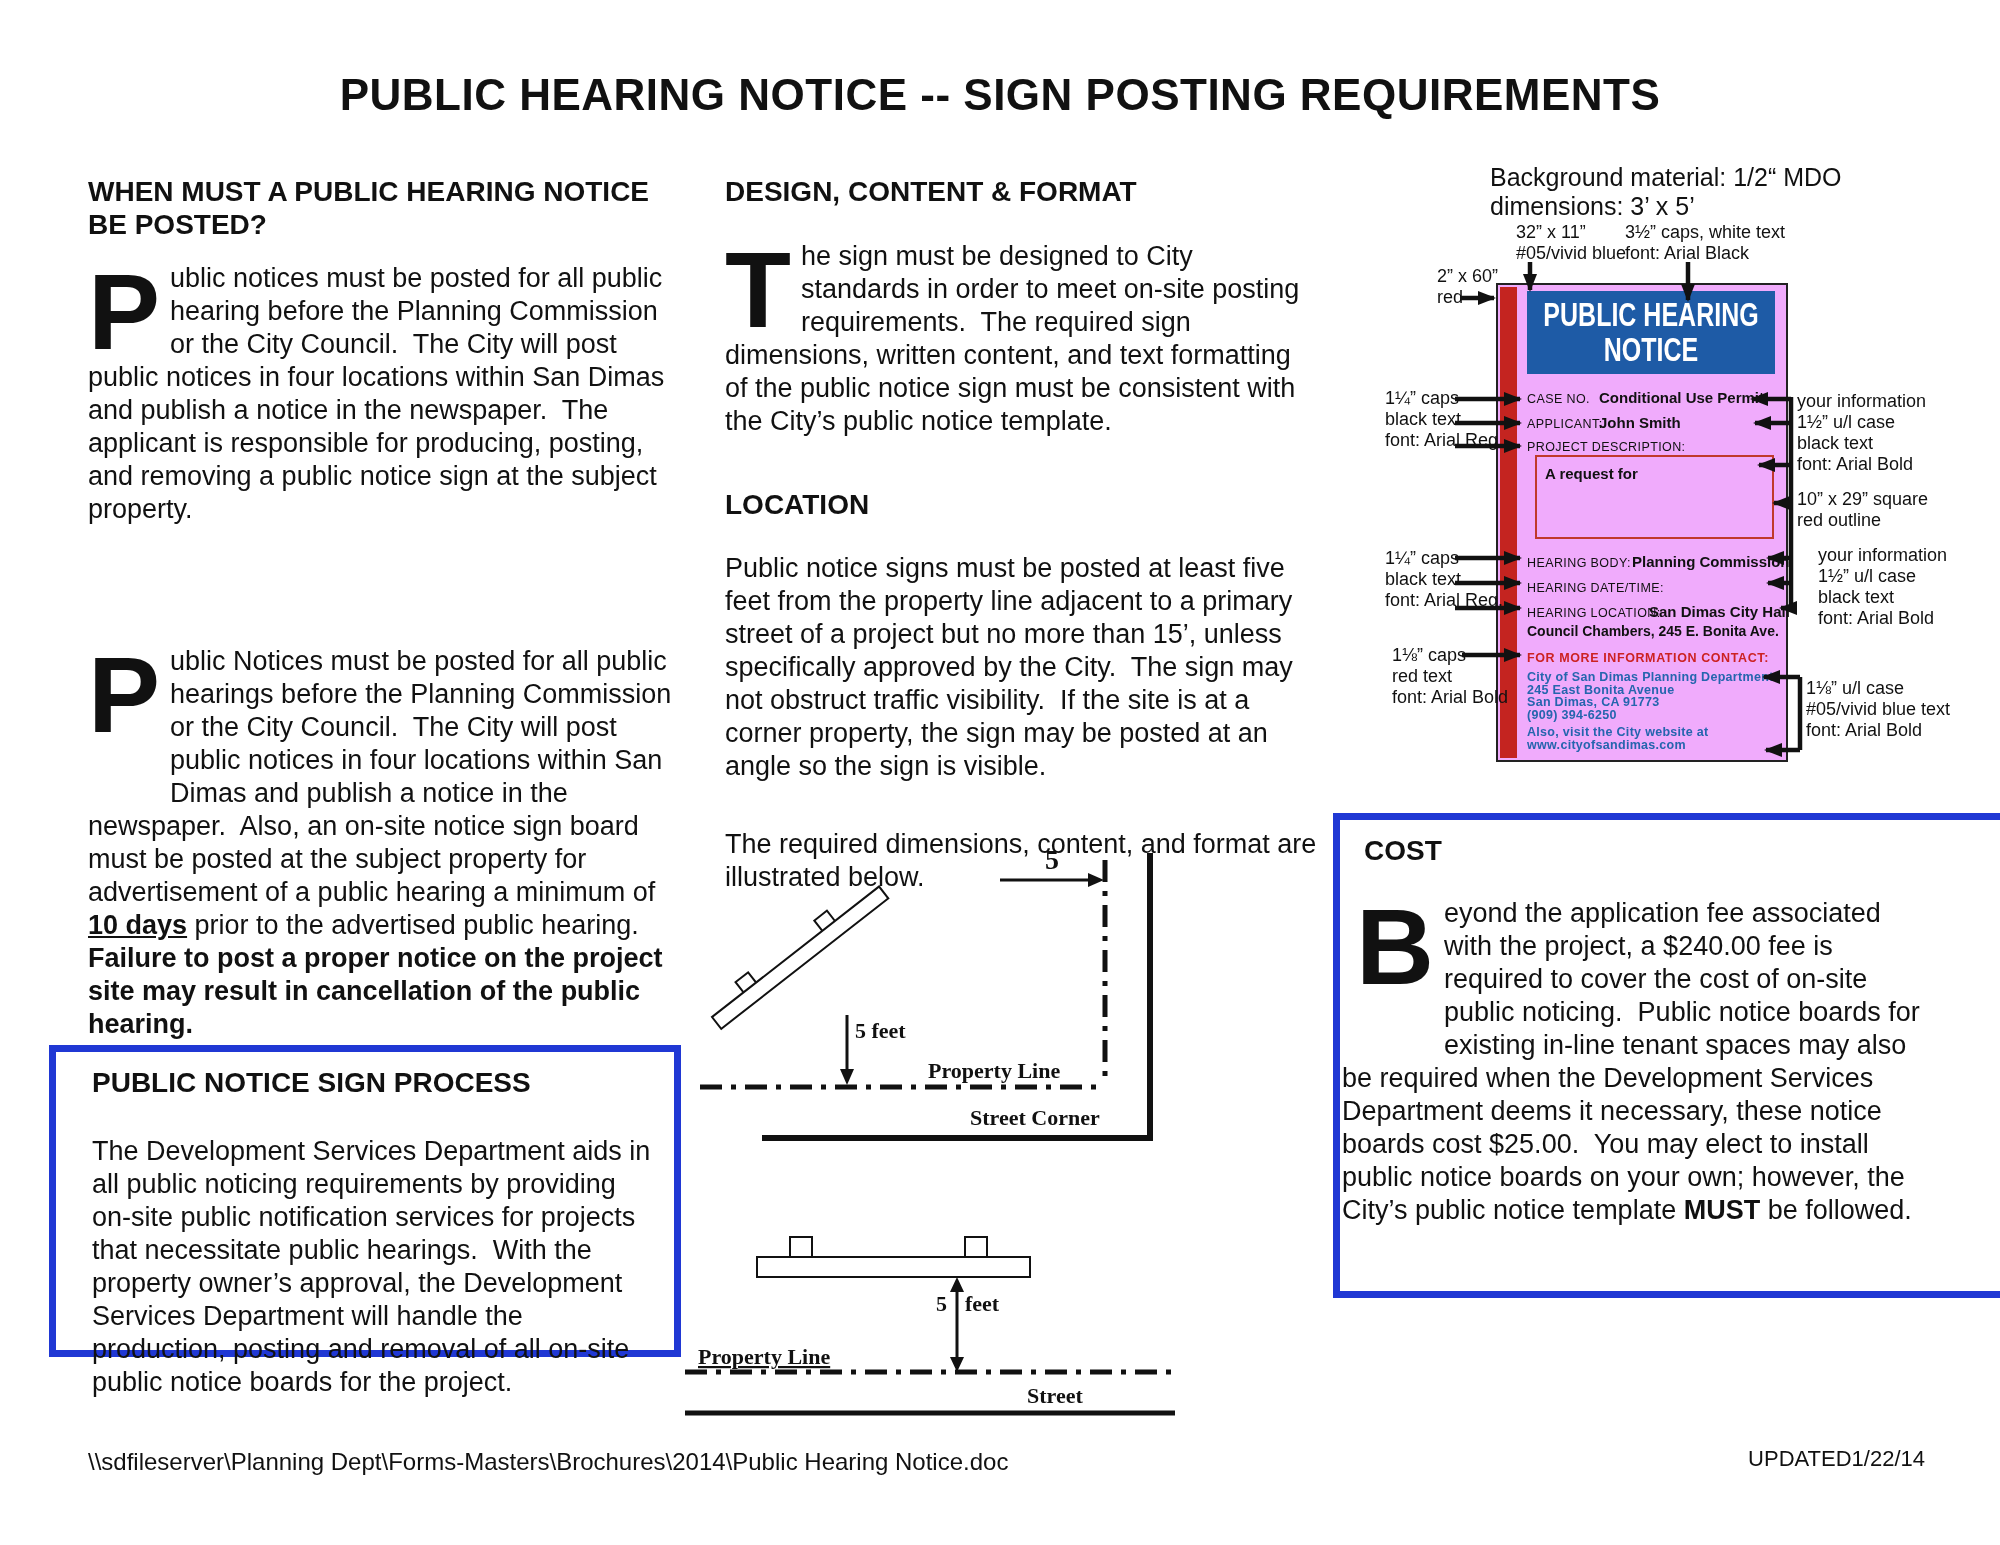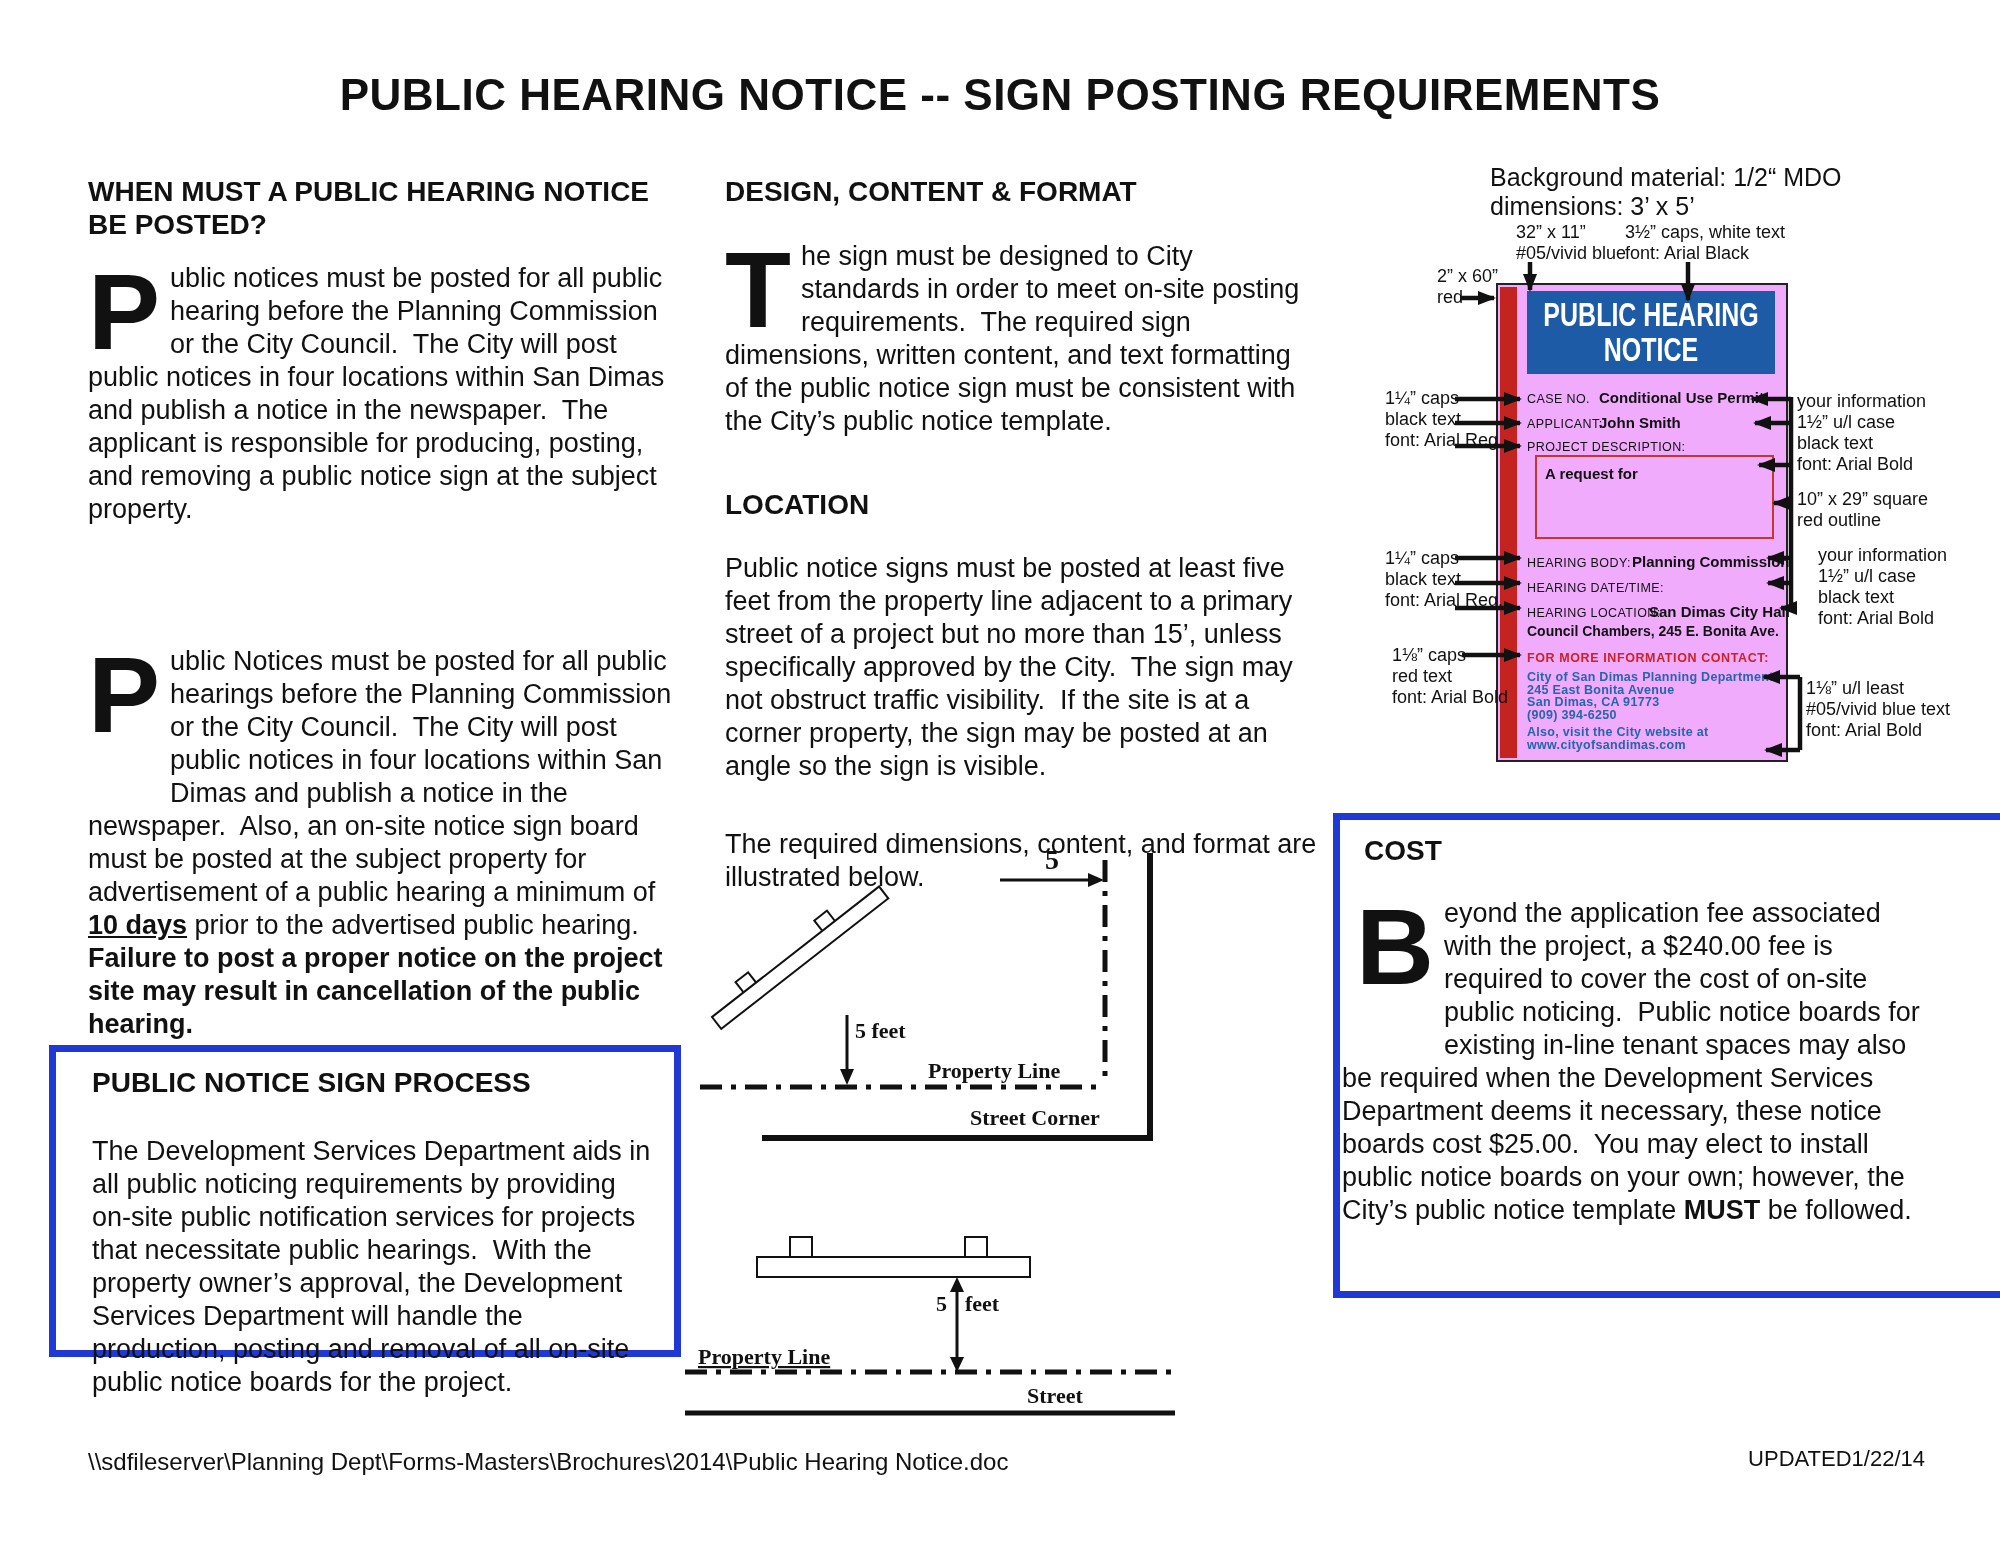--- a/index.html
+++ b/index.html
@@ -170,21 +170,21 @@
     <div>10” x 29” square</div>
     <div>red  outline</div>
   </div>
   <div class="ann" style="left:1818px;top:545px">
     <div>your  information</div>
     <div>1½” u/l  case</div>
     <div>black  text</div>
     <div>font:  Arial  Bold</div>
   </div>
   <div class="ann" style="left:1806px;top:678px">
-    <div>1⅛” u/l  least</div>
+    <div>1⅛” u/l  case</div>
     <div>#05/vivid  blue  text</div>
     <div>font:  Arial  Bold</div>
   </div>
 
   <svg class="abs ovl" style="left:1370px;top:150px;z-index:5" width="600" height="660" viewBox="0 0 600 660">
     <defs>
       <marker id="ah" markerUnits="userSpaceOnUse" markerWidth="18" markerHeight="14" refX="16" refY="7" orient="auto">
         <path d="M0,0 L18,7 L0,14 Z" fill="#111"></path>
       </marker>
     </defs>

